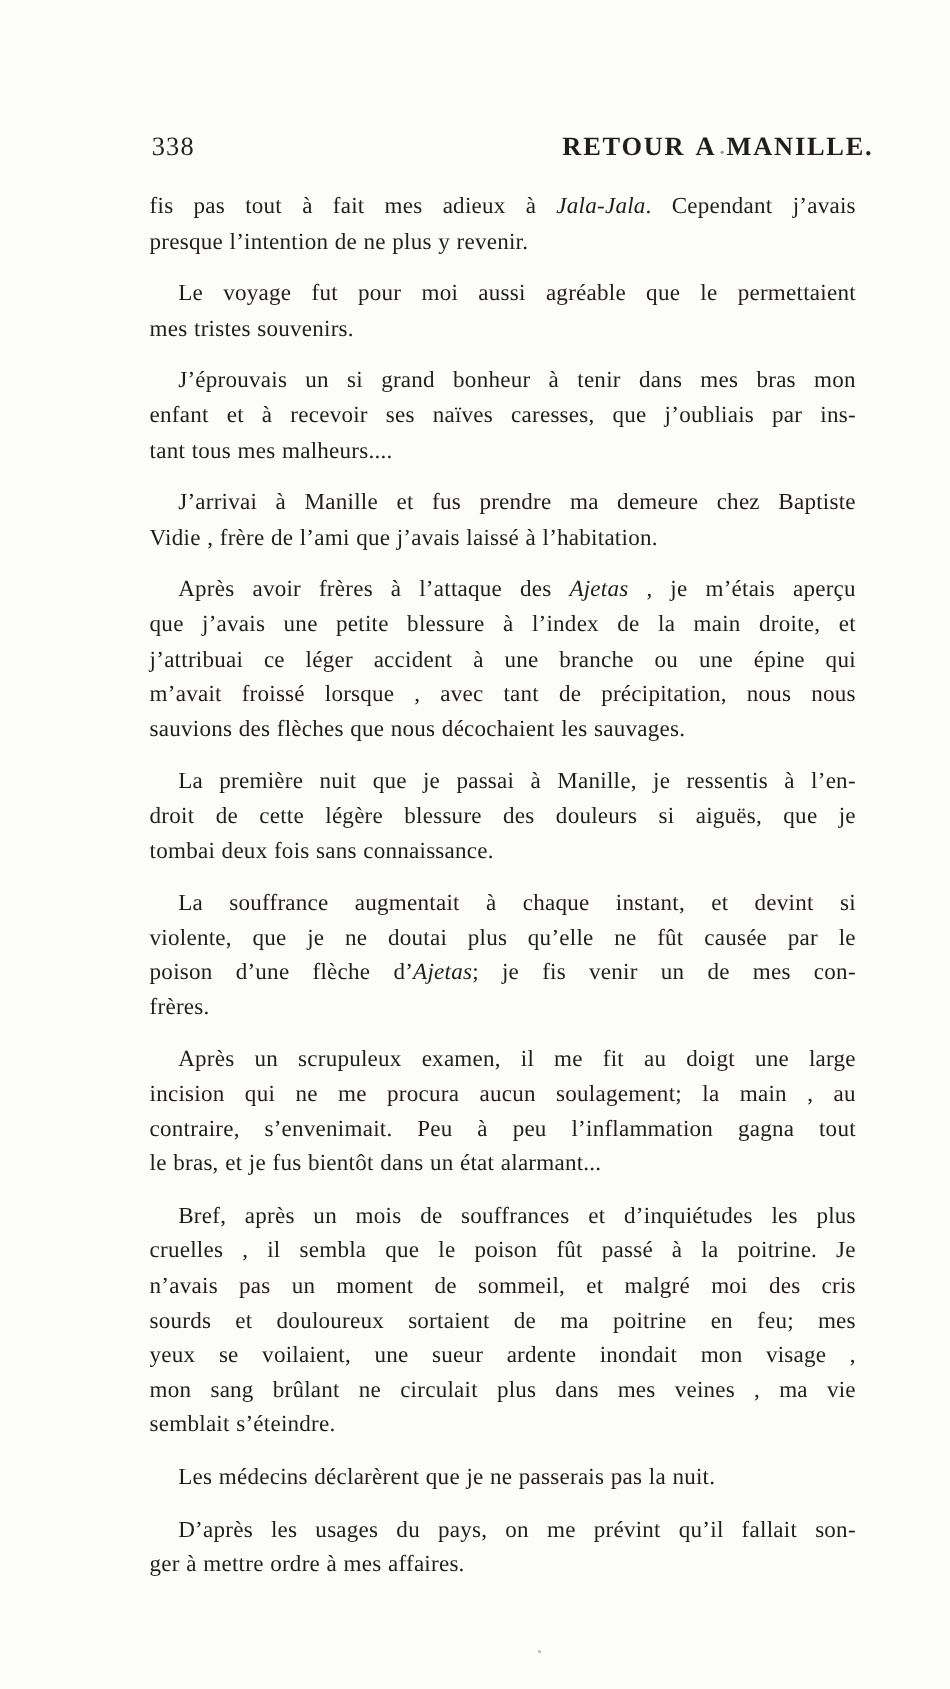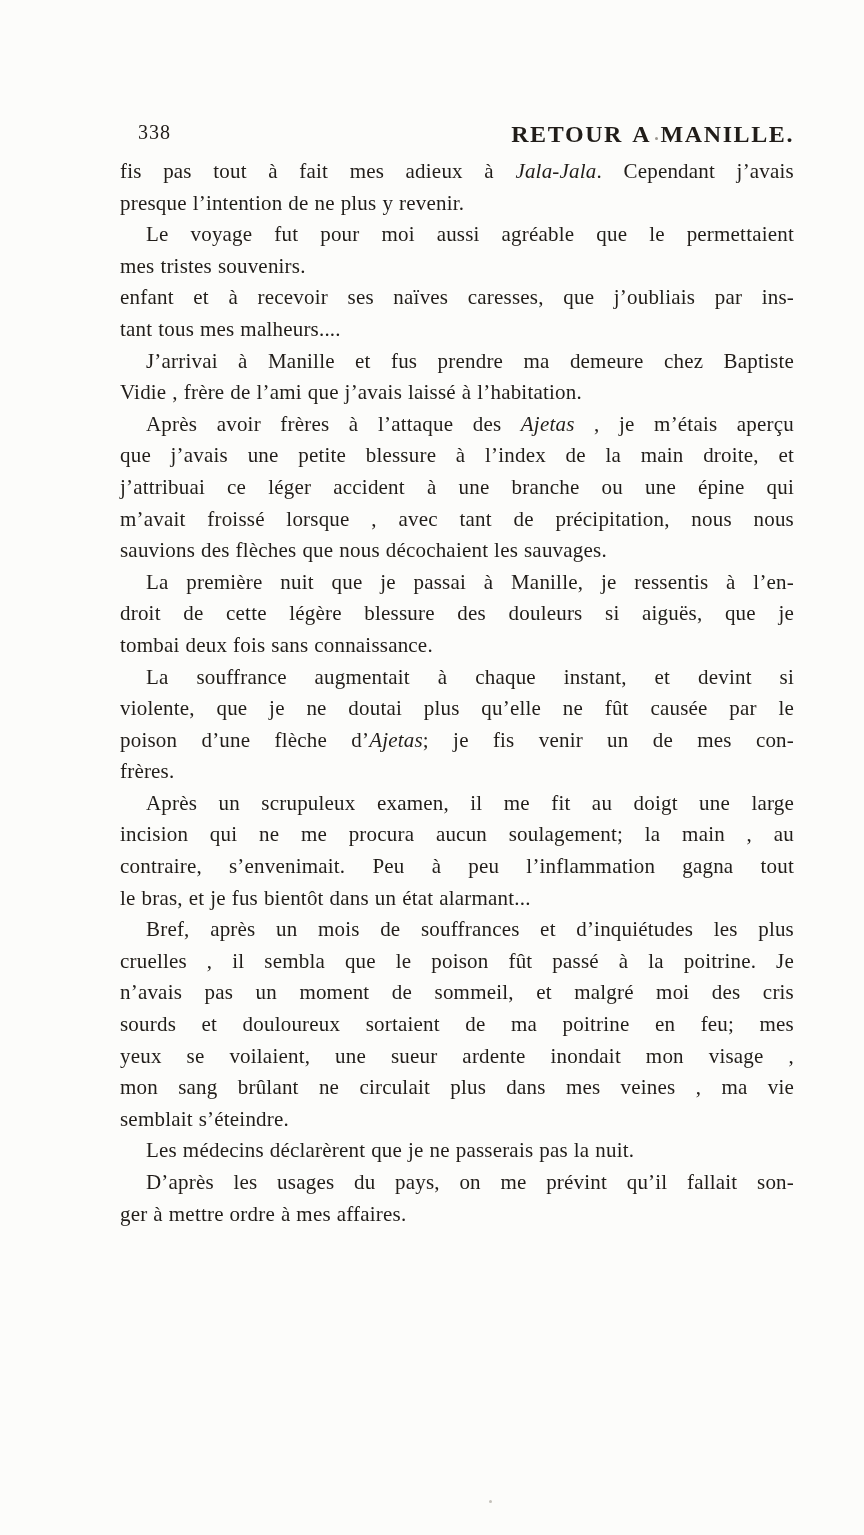--- a/index.html
+++ b/index.html
@@ -23,42 +23,42 @@
     position: absolute;
     top: 121px;
     left: 120px;
     width: 674px;
     height: 32px;
   }
   .page-number {
     position: absolute;
     left: 18px;
     top: 0;
-    font-size: 20px;
+    font-size: 24px;
     letter-spacing: 1px;
   }
   .head-title {
     position: absolute;
     left: 0;
     right: 0;
     top: 0;
     text-align: right;
     font-size: 24px;
     font-weight: 700;
     letter-spacing: 1.6px;
     word-spacing: 3px;
   }
   .body-text {
     position: absolute;
     top: 156px;
     left: 120px;
     width: 674px;
   }
   .paragraph {
-    margin: 0;
+    margin: 16px;
   }
   .line {
     font-size: 21px;
     line-height: 31.6px;
     letter-spacing: 0.2px;
     word-spacing: 0.5px;
     text-align: justify;
     text-align-last: justify;
   }
   .line.first {
@@ -90,20 +90,21 @@
   <div class="body-text" id="body-text">
       <div class="paragraph">
         <div class="line"><span>fis pas tout à fait mes adieux à </span><span class="it">Jala-Jala</span><span>. Cependant j’avais</span></div>
         <div class="line last"><span>presque l’intention de ne plus y revenir.</span></div>
       </div>
       <div class="paragraph">
         <div class="line first"><span>Le voyage fut pour moi aussi agréable que le permettaient</span></div>
         <div class="line last"><span>mes tristes souvenirs.</span></div>
       </div>
       <div class="paragraph">
+        <div class="line first"><span>J’éprouvais un si grand bonheur à tenir dans mes bras mon</span></div>
         <div class="line"><span>enfant et à recevoir ses naïves caresses, que j’oubliais par ins-</span></div>
         <div class="line last"><span>tant tous mes malheurs....</span></div>
       </div>
       <div class="paragraph">
         <div class="line first"><span>J’arrivai à Manille et fus prendre ma demeure chez Baptiste</span></div>
         <div class="line last"><span>Vidie , frère de l’ami que j’avais laissé à l’habitation.</span></div>
       </div>
       <div class="paragraph">
         <div class="line first"><span>Après avoir frères à l’attaque des </span><span class="it">Ajetas</span><span> , je m’étais aperçu</span></div>
         <div class="line"><span>que j’avais une petite blessure à l’index de la main droite, et</span></div>

